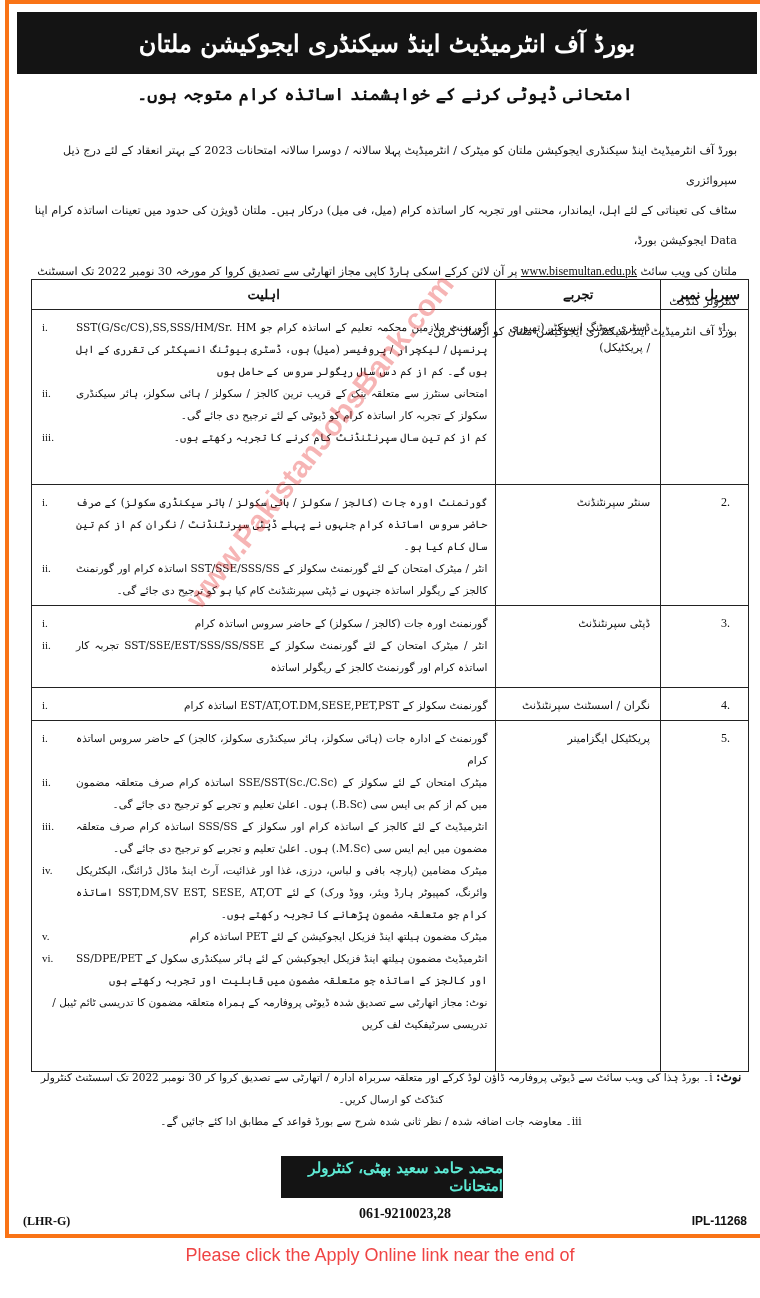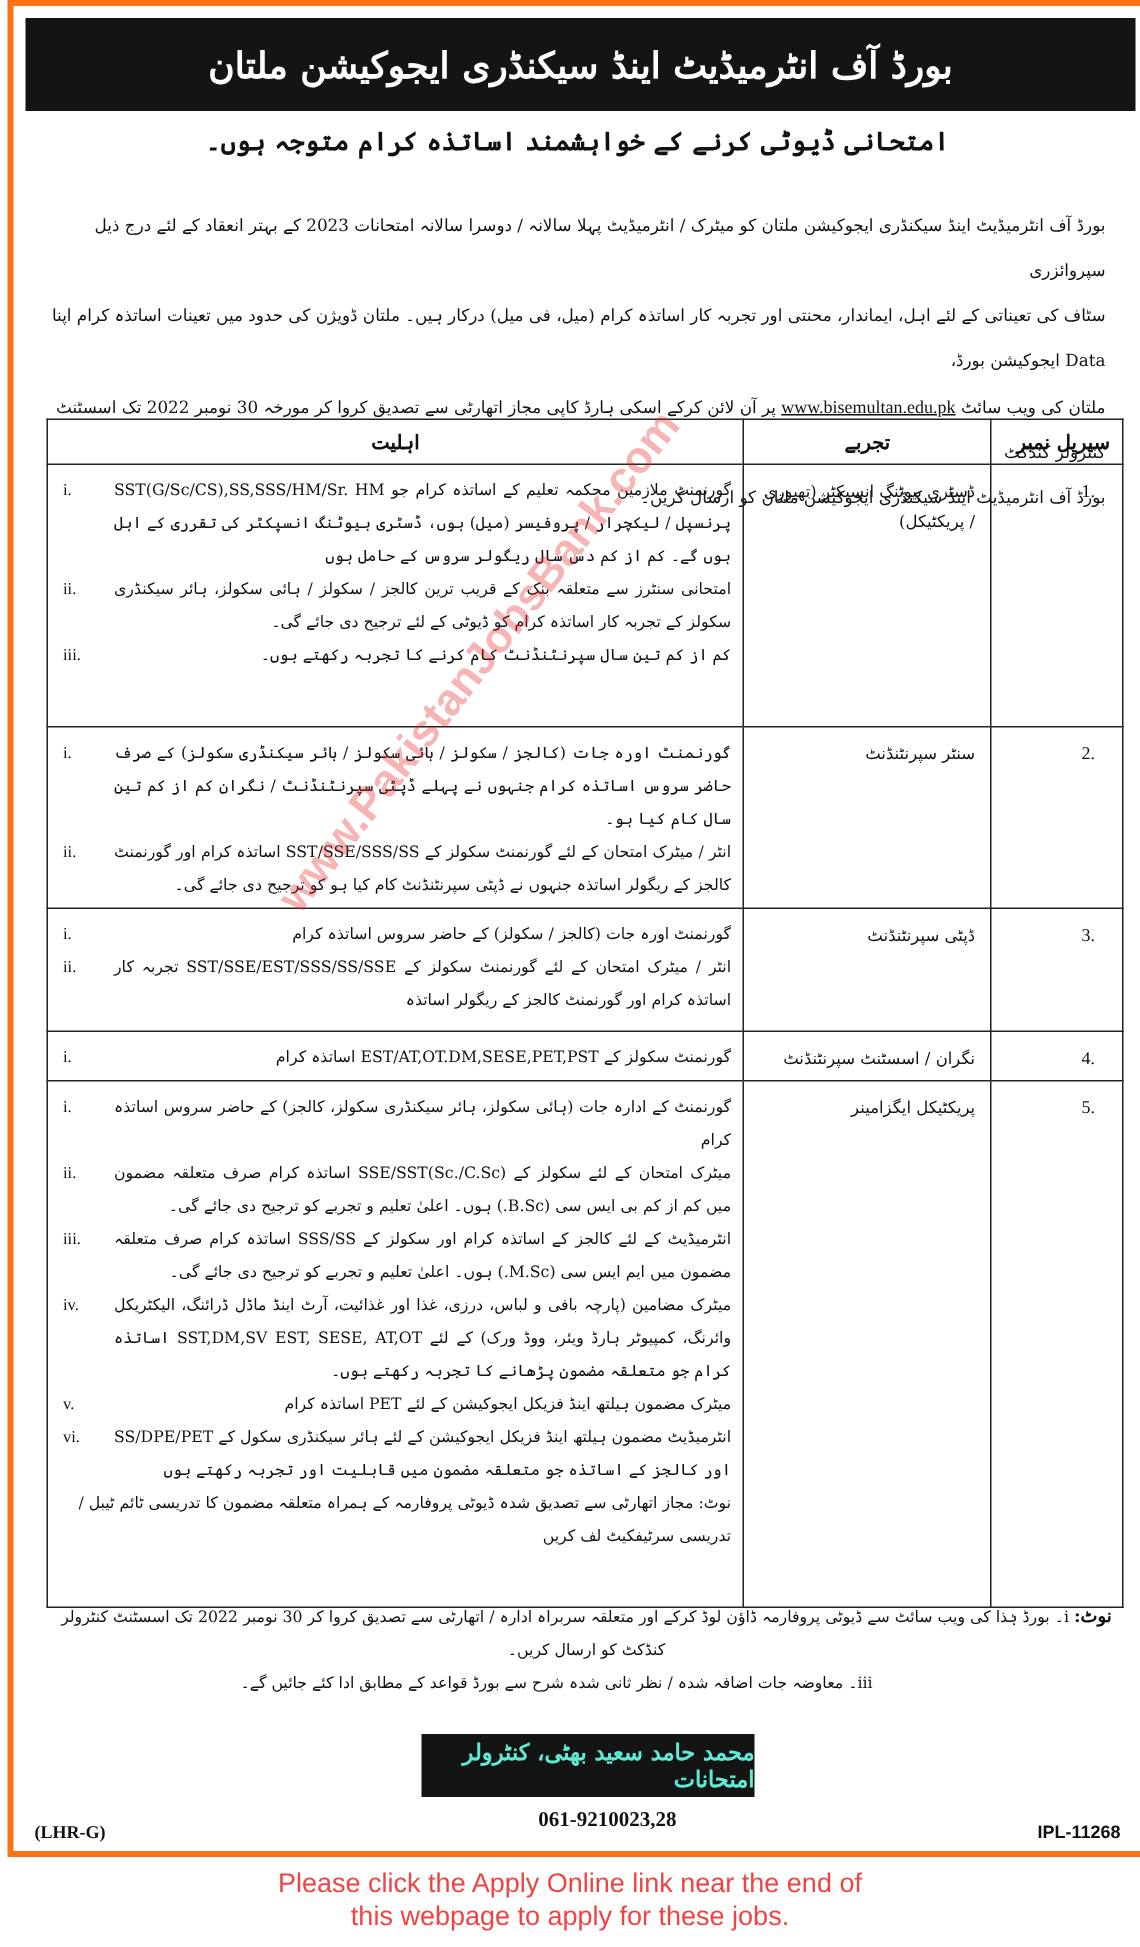--- a/index.html
+++ b/index.html
@@ -219,14 +219,13 @@
   <div class="sig">
     <span>محمد حامد سعید بھٹی، کنٹرولر امتحانات</span>
   </div>
   <div class="phone">061-9210023,28</div>
   <div class="code-left">(LHR-G)</div>
   <div class="code-right">IPL-11268</div>
 </div>
 
 <div class="cta">
   <div>Please click the Apply Online link near the end of</div>
-  <div>this webpage to apply for these jobs.</div>
 </div>
 
 </body></html>

